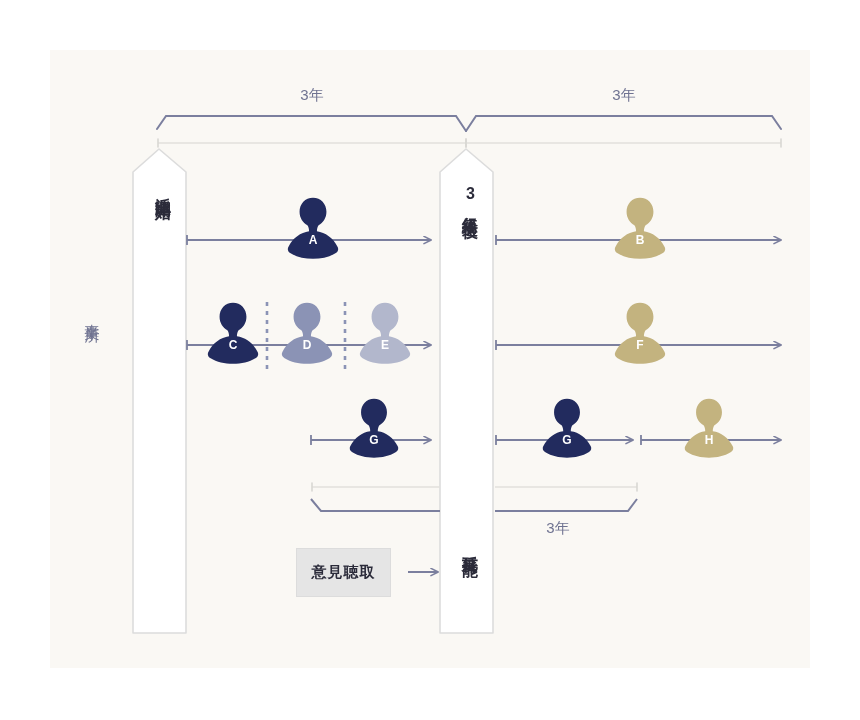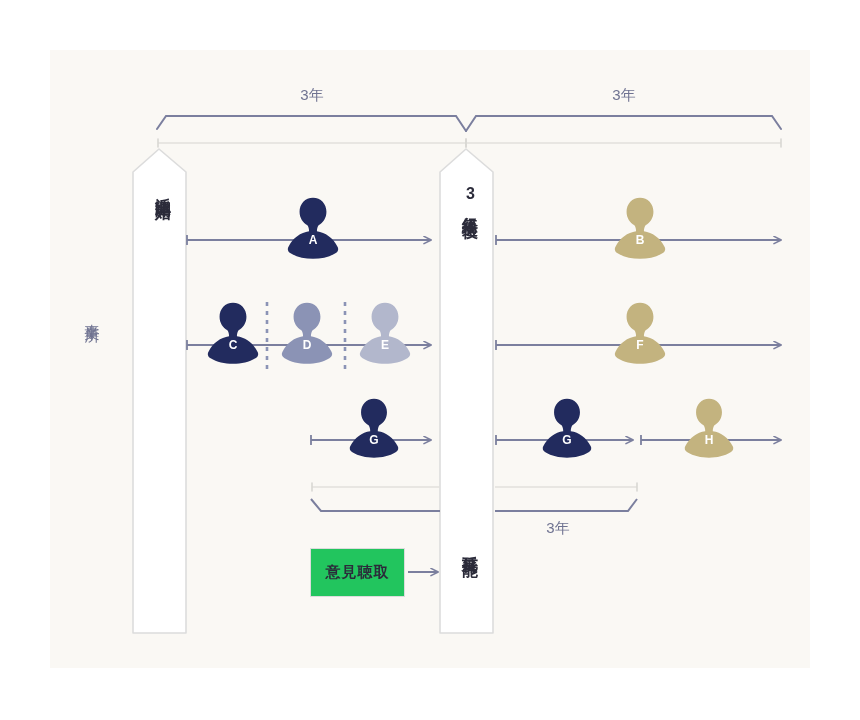--- a/index.html
+++ b/index.html
@@ -158,19 +158,19 @@
 
   <div style="position:absolute;left:272px;top:86px;width:80px;text-align:center;
               font-size:15px;color:#6f7391;">3年</div>
 
   <div style="position:absolute;left:584px;top:86px;width:80px;text-align:center;
               font-size:15px;color:#6f7391;">3年</div>
 
   <div style="position:absolute;left:518px;top:519px;width:80px;text-align:center;
               font-size:15px;color:#6f7391;">3年</div>
 
-  <div style="position:absolute;left:310px;top:548px;width:93px;height:47px;
-              background:#22c55e;border:1.6px solid #dcdcdc;
+  <div style="position:absolute;left:296px;top:548px;width:93px;height:47px;
+              background:#e5e5e5;border:1.6px solid #dcdcdc;
               display:flex;align-items:center;justify-content:center;">
     <span style="font-size:15px;color:#2b2b3a;font-weight:bold;letter-spacing:1px;">意見聴取</span>
   </div>
 
 </div>
 
 </body></html>

